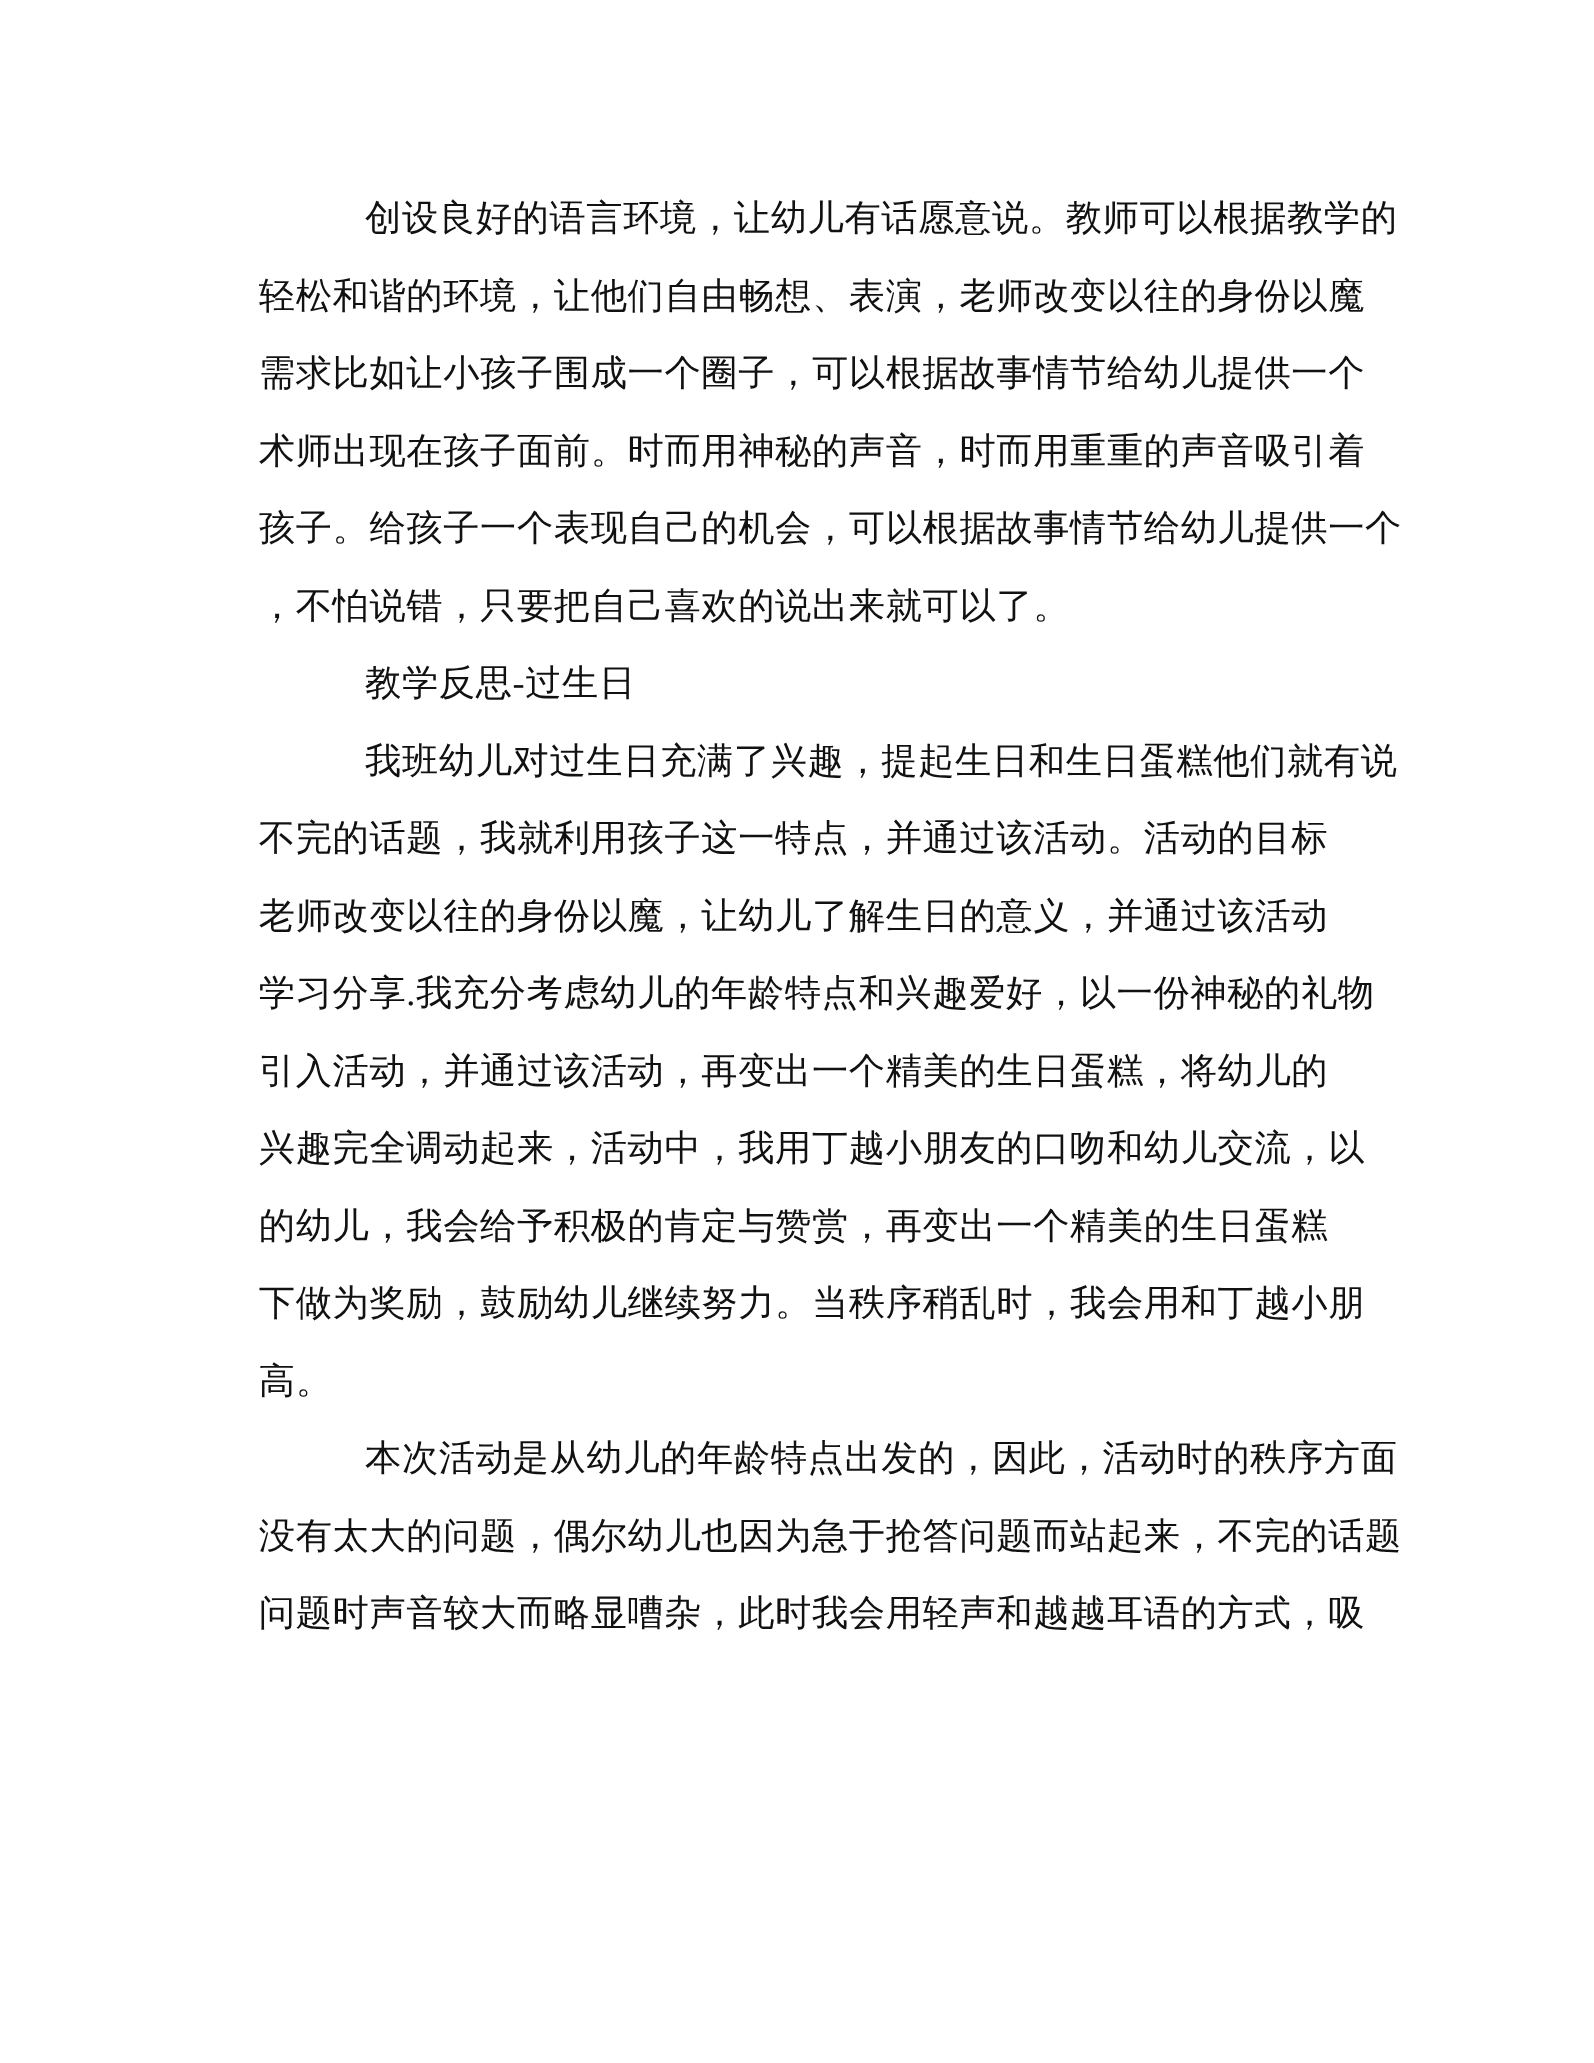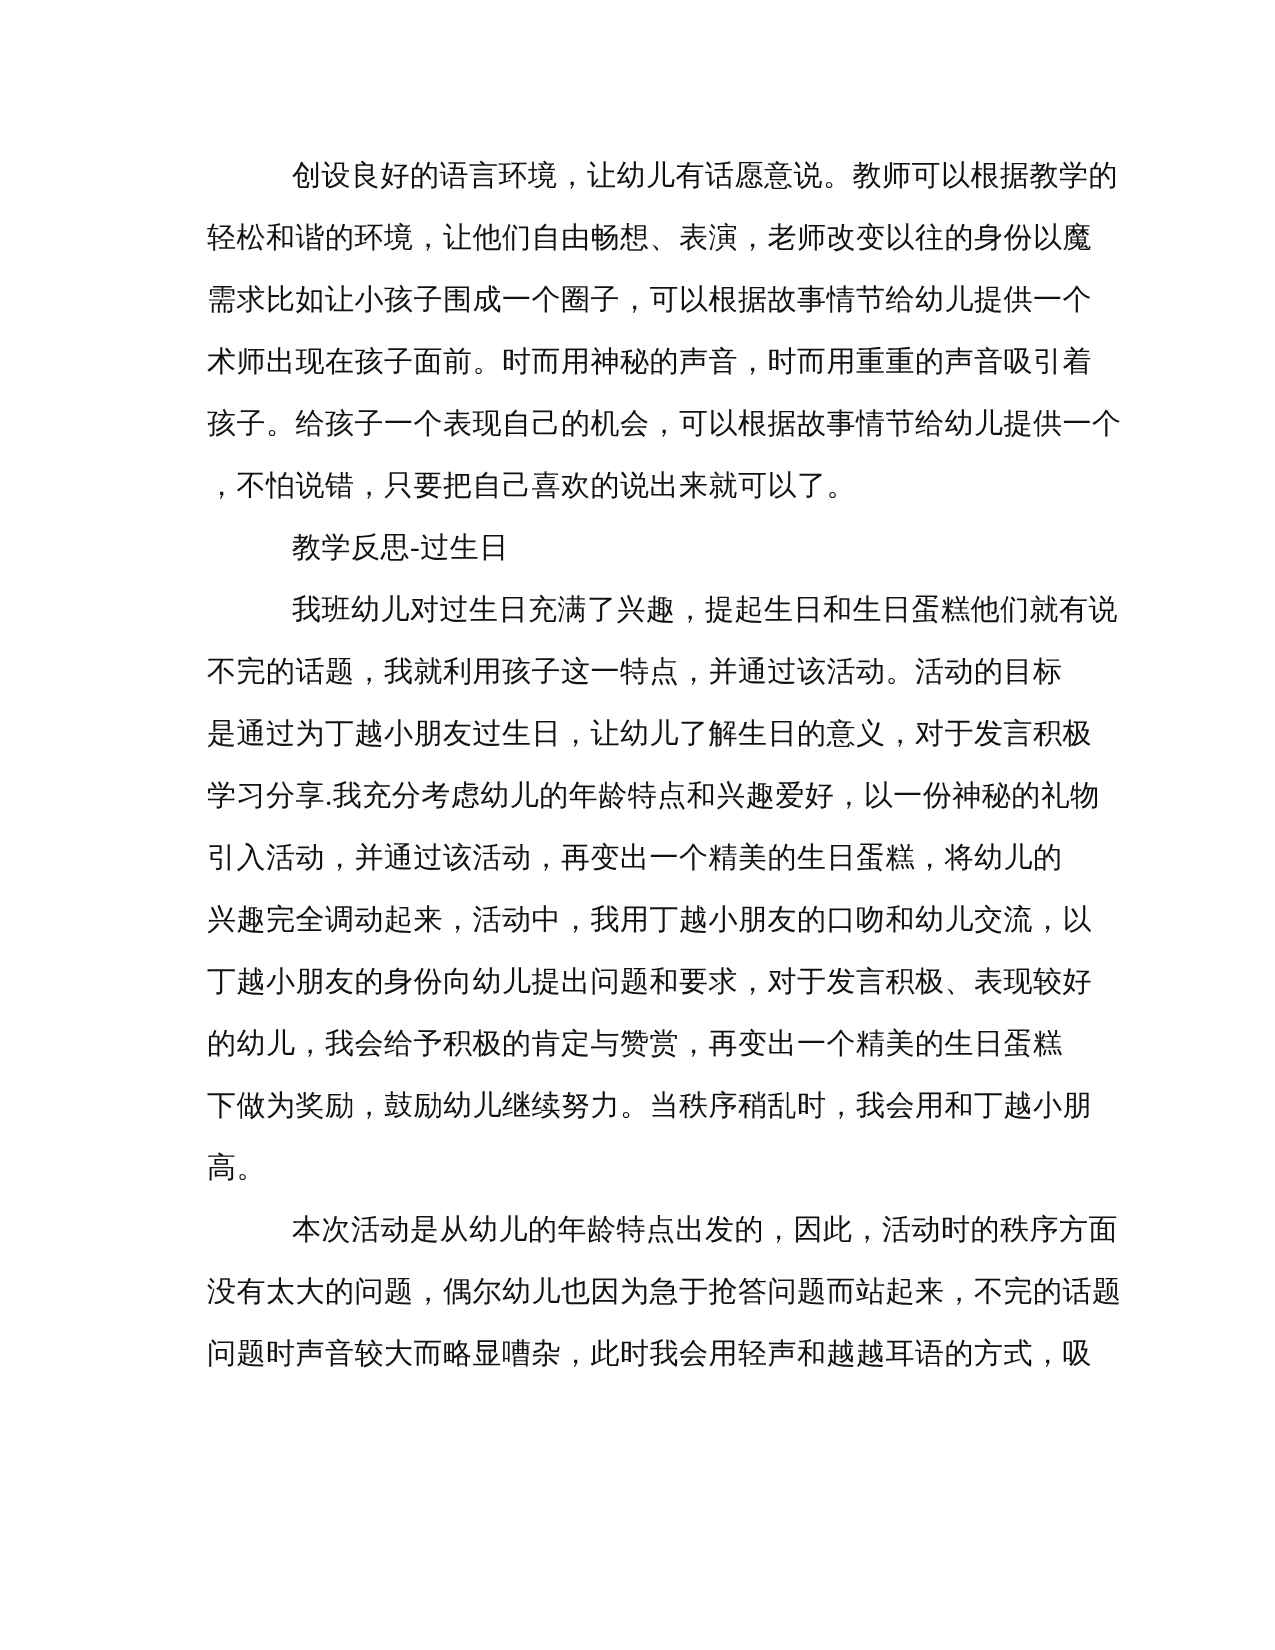--- a/index.html
+++ b/index.html
@@ -43,25 +43,24 @@
   <div class="content">
       <div class="line indent">创设良好的语言环境，让幼儿有话愿意说。教师可以根据教学的</div>
       <div class="line">轻松和谐的环境，让他们自由畅想、表演，老师改变以往的身份以魔</div>
       <div class="line">需求比如让小孩子围成一个圈子，可以根据故事情节给幼儿提供一个</div>
       <div class="line">术师出现在孩子面前。时而用神秘的声音，时而用重重的声音吸引着</div>
       <div class="line">孩子。给孩子一个表现自己的机会，可以根据故事情节给幼儿提供一个</div>
       <div class="line">，不怕说错，只要把自己喜欢的说出来就可以了。</div>
       <div class="line indent">教学反思-过生日</div>
       <div class="line indent">我班幼儿对过生日充满了兴趣，提起生日和生日蛋糕他们就有说</div>
       <div class="line">不完的话题，我就利用孩子这一特点，并通过该活动。活动的目标</div>
-      <div class="line">是通过为丁越小朋友过生日，让幼儿了解生日的意义，对于发言积极</div>
+      <div class="line">老师改变以往的身份以魔，让幼儿了解生日的意义，并通过该活动</div>
       <div class="line">学习分享.我充分考虑幼儿的年龄特点和兴趣爱好，以一份神秘的礼物</div>
       <div class="line">引入活动，并通过该活动，再变出一个精美的生日蛋糕，将幼儿的</div>
       <div class="line">兴趣完全调动起来，活动中，我用丁越小朋友的口吻和幼儿交流，以</div>
-      <div class="line">丁越小朋友的身份向幼儿提出问题和要求，对于发言积极、表现较好</div>
       <div class="line">的幼儿，我会给予积极的肯定与赞赏，再变出一个精美的生日蛋糕</div>
       <div class="line">下做为奖励，鼓励幼儿继续努力。当秩序稍乱时，我会用和丁越小朋</div>
       <div class="line">高。</div>
       <div class="line indent">本次活动是从幼儿的年龄特点出发的，因此，活动时的秩序方面</div>
       <div class="line">没有太大的问题，偶尔幼儿也因为急于抢答问题而站起来，不完的话题</div>
       <div class="line">问题时声音较大而略显嘈杂，此时我会用轻声和越越耳语的方式，吸</div>
     </div>
 </div>
 
 </body></html>

